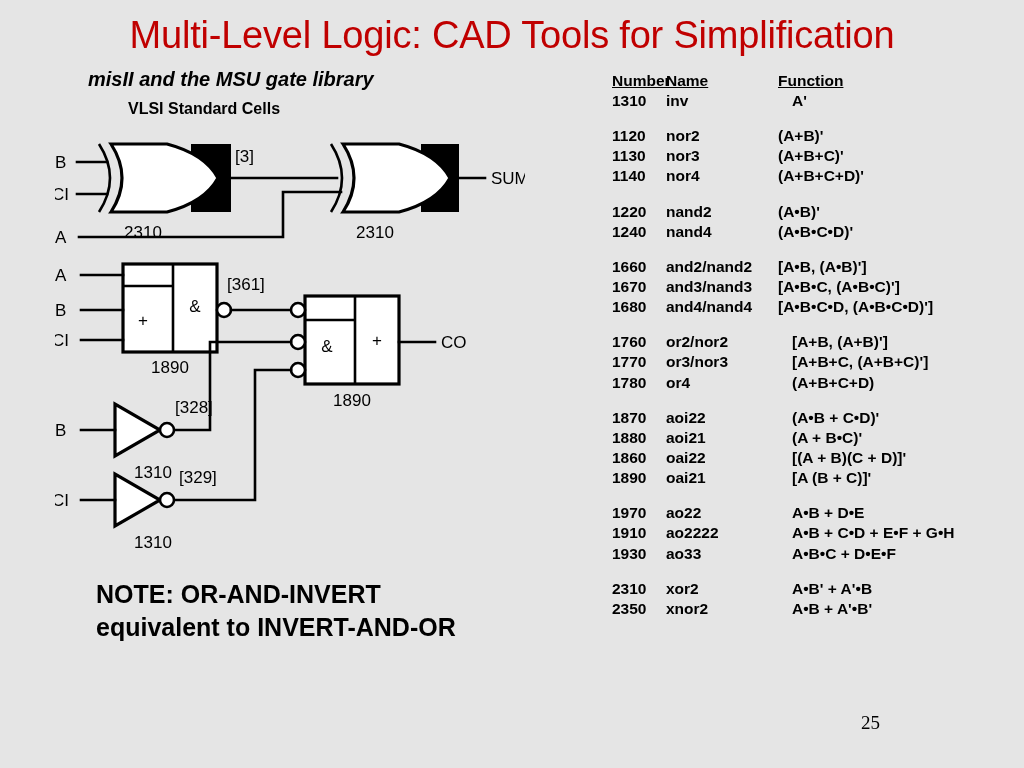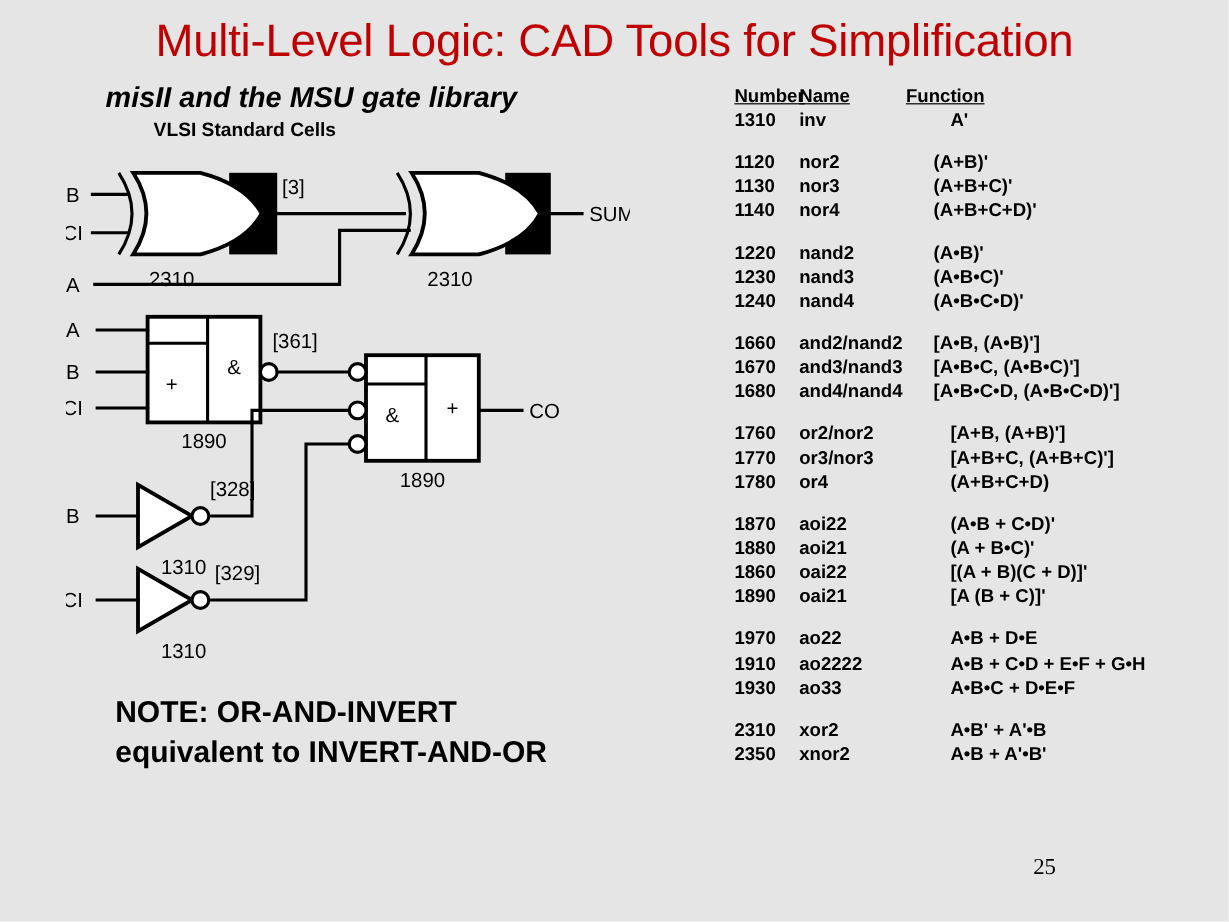--- a/index.html
+++ b/index.html
@@ -26,21 +26,21 @@
     font-weight: 400;
     color: #C00000;
     letter-spacing: -0.2px;
     white-space: nowrap;
   }
   
   #sub1 {
     position: absolute;
     left: 88px;
     top: 68px;
-    font-size: 24px;
+    font-size: 20px;
     font-weight: bold;
     font-style: italic;
     color: #000;
     white-space: nowrap;
   }
   #sub2 {
     position: absolute;
     left: 128px;
     top: 100px;
     font-size: 16px;
@@ -108,21 +108,21 @@
     text-decoration: underline;
   }
   .trow {
     display: flex;
     line-height: 1.30;
   }
   .c-num { width: 54px; flex: none; }
   .c-name { width: 112px; flex: none; }
   .c-fn { flex: none; white-space: nowrap; }
   .h-num { width: 54px; flex: none; }
-  .h-name { width: 89px; flex: none; }
+  .h-name { width: 112px; flex: none; }
   .gap { height: 15px; }
   
   #pagenum {
     position: absolute;
     left: 861px;
     top: 712px;
     font-family: "Liberation Serif", serif;
     font-size: 19px;
     color: #000;
   }
@@ -266,25 +266,20 @@
           <span class="c-name">nor4</span>
           <span class="c-fn">(A+B+C+D)'</span>
         </div>
         <div class="gap"></div>
         <div class="trow">
           <span class="c-num">1220</span>
           <span class="c-name">nand2</span>
           <span class="c-fn">(A•B)'</span>
         </div>
         <div class="trow">
-          <span class="c-num">1230</span>
-          <span class="c-name">nand3</span>
-          <span class="c-fn">(A•B•C)'</span>
-        </div>
-        <div class="trow">
           <span class="c-num">1240</span>
           <span class="c-name">nand4</span>
           <span class="c-fn">(A•B•C•D)'</span>
         </div>
         <div class="gap"></div>
         <div class="trow">
           <span class="c-num">1660</span>
           <span class="c-name">and2/nand2</span>
           <span class="c-fn">[A•B, (A•B)']</span>
         </div>

